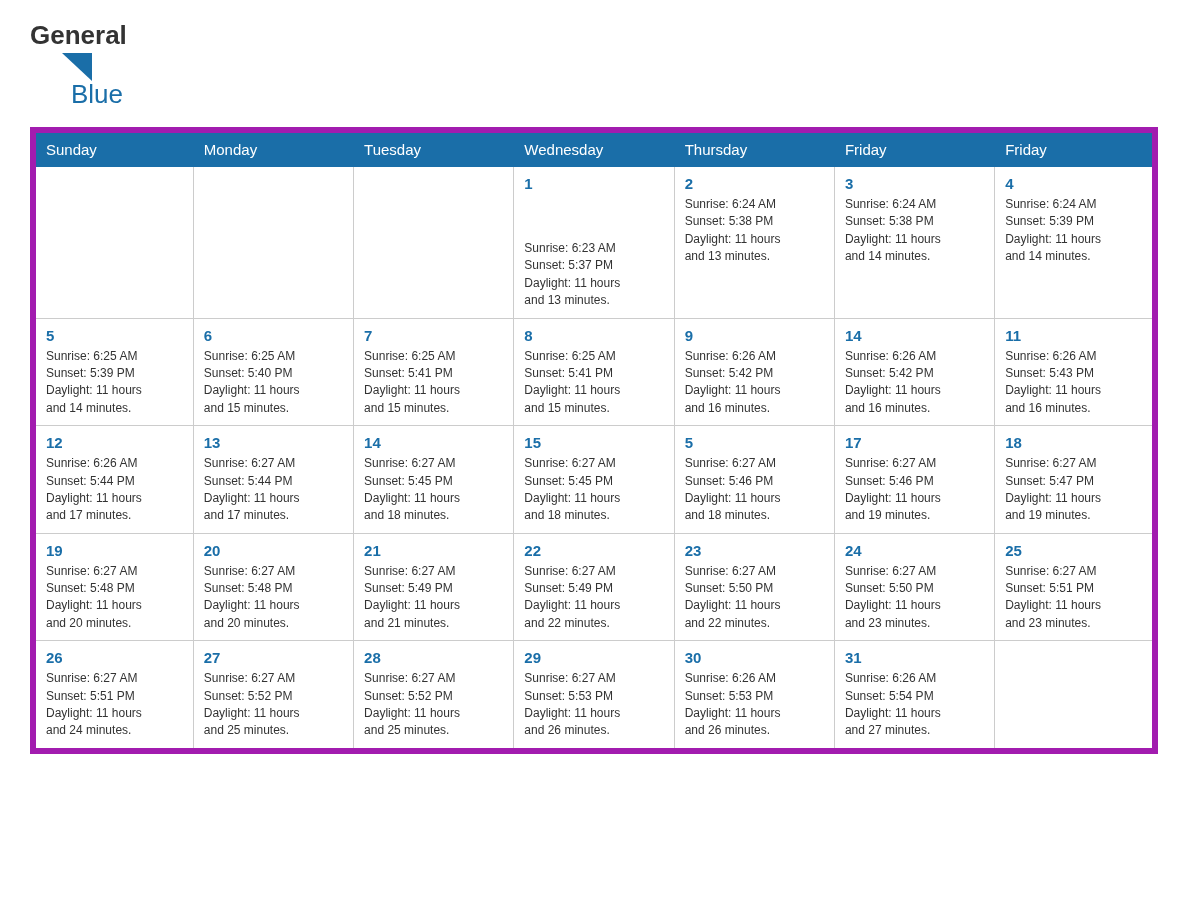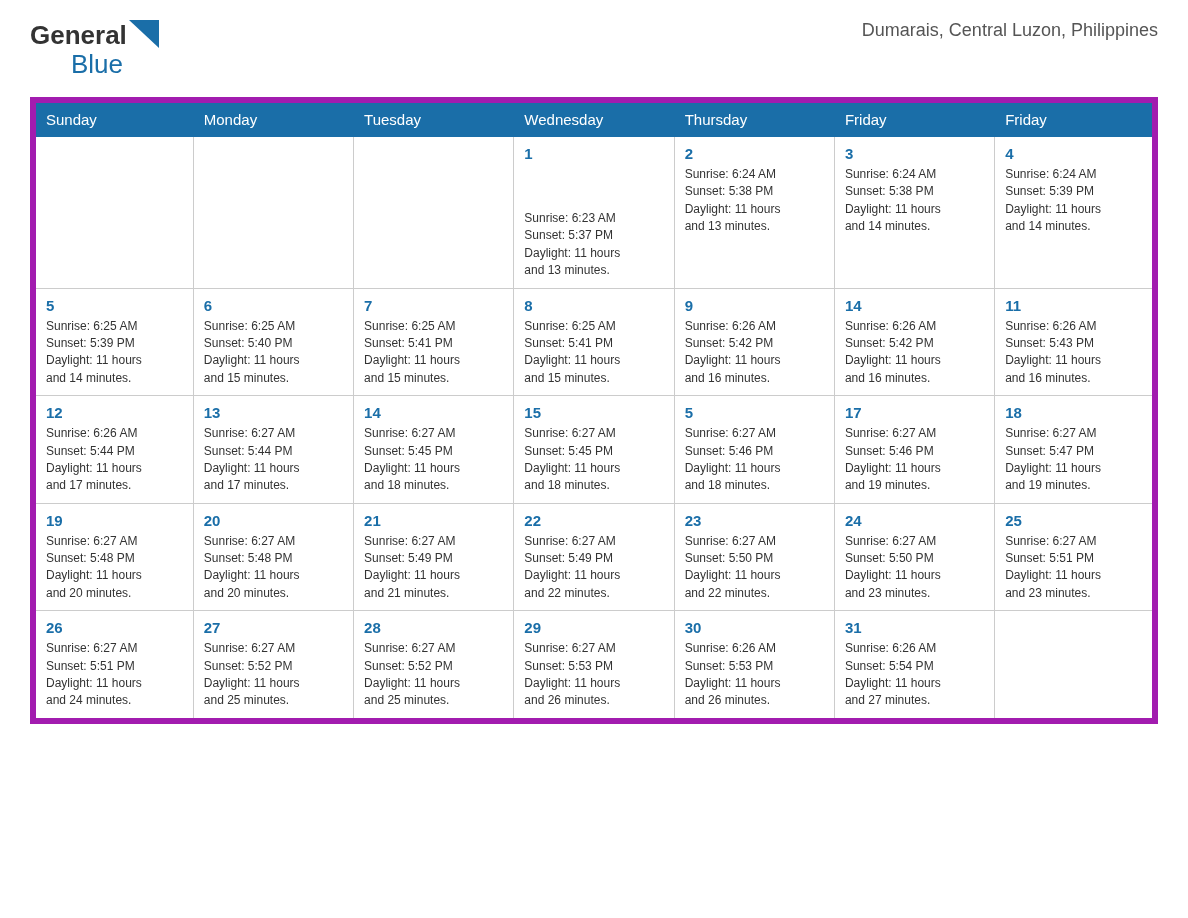--- a/index.html
+++ b/index.html
@@ -32,22 +32,23 @@
       color: #1a6ea8;
       line-height: 1;
       margin-left: 41px;
     }
     .logo-wrapper {
       display: flex;
       flex-direction: column;
     }
     .logo-row1 {
       display: flex;
-      align-items: flex-start;
+      align-items: center;
       gap: 2px;
+      flex-direction: column;
     }
     .title-section {
       text-align: right;
     }
     .month-title {
       font-size: 48px;
       font-weight: normal;
       color: #333;
       line-height: 1.1;
     }
@@ -118,21 +119,20 @@
             <polygon points="0,0 30,0 30,28" fill="#1a6ea8"></polygon>
           </svg>
         </span>
       </div>
       <div>
         <span class="logo-line2">Blue</span>
       </div>
     </div>
   </div>
   <div class="title-section">
-    <div class="location">Dumarais, Central Luzon, Philippines</div>
   </div>
 </div>
 
 <table class="calendar">
   <thead>
     <tr>
     <th>Sunday</th>
         <th>Monday</th>
         <th>Tuesday</th>
         <th>Wednesday</th>

